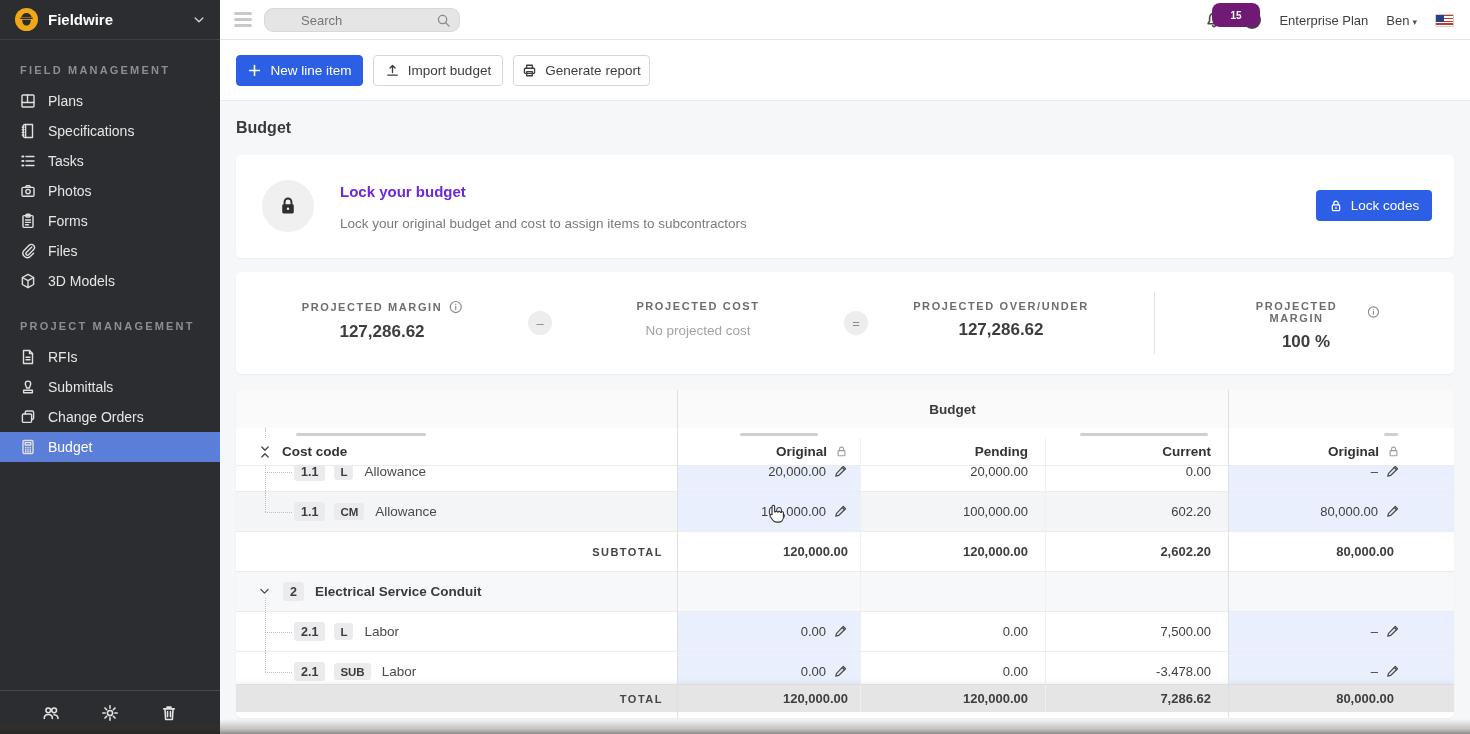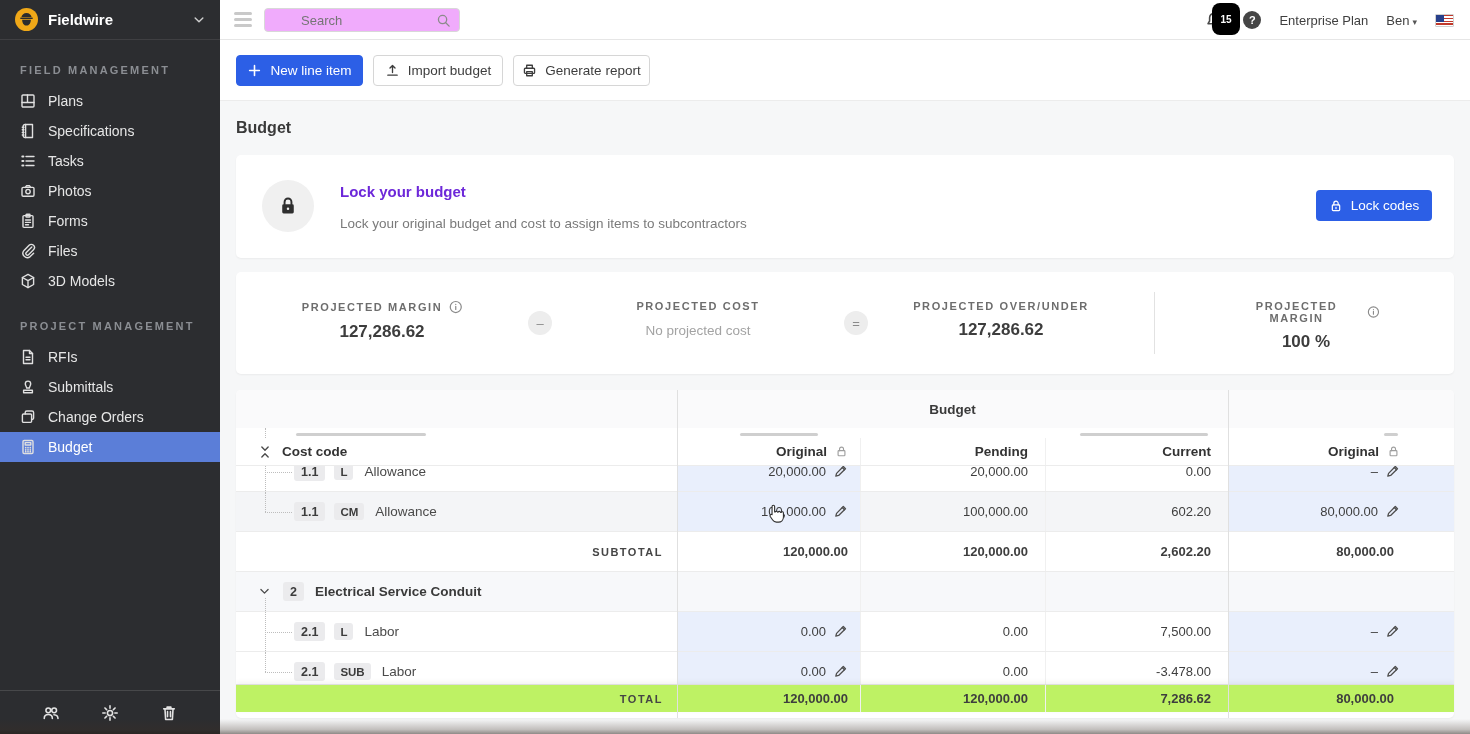--- a/index.html
+++ b/index.html
@@ -19,27 +19,27 @@
   .sb-item .sbi { width:16px; height:16px; color:#e0e0e0; }
   .sb-item span.lbl { margin-left:12px; }
   .sb-item.active { background:#5b7ed8; color:#fff; }
   .sb-foot { position:absolute; left:0; right:0; bottom:0; height:44px; border-top:1px solid rgba(255,255,255,.13); display:flex; align-items:center; justify-content:space-between; padding:0 42px 0 42px; }
   .sb-foot .sbi { width:18px; height:18px; color:#e3e3e3; cursor:pointer; }
 
   
   .topbar { position:absolute; left:220px; top:0; width:1250px; height:40px; background:#fff; border-bottom:1px solid #e6e6e6; z-index:10; }
   .hamburger { position:absolute; left:14px; top:12px; width:18px; height:15px; cursor:pointer; }
   .hamburger i { display:block; height:2.5px; background:#c9c9c9; border-radius:2px; margin-bottom:3.5px; }
-  .search-box { position:absolute; left:44px; top:8px; width:196px; height:24px; border:1px solid #d8d8d8; border-radius:4px; background:#f0abfc; }
+  .search-box { position:absolute; left:44px; top:8px; width:196px; height:24px; border:1px solid #d8d8d8; border-radius:9px; background:#e5e5e5; }
   .search-box input { border:0; outline:0; background:transparent; width:150px; height:22px; padding-left:36px; font-size:13px; color:#555; font-family:"Liberation Sans",sans-serif; }
   .search-box .sicon { position:absolute; right:8px; top:4px; width:15px; height:15px; color:#8b8b8b; }
   .tb-right { position:absolute; right:16px; top:0; height:40px; display:flex; align-items:center; gap:18px; }
   .bell-wrap { position:relative; width:20px; height:20px; color:#4a4a4a; cursor:pointer; }
   .bell-wrap .sbi { width:18px; height:18px; }
-  .badge { position:absolute; top:-7px; left:7px; min-width:20px; height:32px; background:#000000; color:#fff; border-radius:8px; font-size:10px; font-weight:bold; display:flex; align-items:center; justify-content:center; padding:0 8px; }
+  .badge { position:absolute; top:-7px; left:7px; min-width:20px; height:24px; background:#701a75; color:#fff; border-radius:8px; font-size:10px; font-weight:bold; display:flex; align-items:center; justify-content:center; padding:0 18px; }
   .help-circle { width:18px; height:18px; background:#454545; color:#fff; border-radius:50%; font-size:11px; font-weight:bold; display:flex; align-items:center; justify-content:center; cursor:pointer; }
   .plan-label { font-size:13px; color:#3f3f3f; }
   .user-menu { font-size:13px; color:#3f3f3f; cursor:pointer; }
   .user-menu .uc { font-size:9px; color:#555; margin-left:3px; }
   .flag { width:19px; height:13px; position:relative; background:repeating-linear-gradient(180deg,#c0392b 0 1.4px,#fff 1.4px 2.8px); border:0.5px solid #d0d0d0; border-radius:1px; overflow:hidden; }
   .flag::after { content:""; position:absolute; left:0; top:0; width:8px; height:7px; background:#27408b; }
 
   
   .toolbar { position:absolute; left:220px; top:40px; width:1250px; height:61px; background:#fff; border-bottom:1px solid #ececec; }
   .btn { position:absolute; top:15px; height:31px; border-radius:4px; display:flex; align-items:center; justify-content:center; font-size:13.5px; cursor:pointer; gap:8px; }
@@ -105,21 +105,21 @@
   .item.lastchild .cost-cell::before { bottom:50%; }
   .item .cost-cell::after { content:""; position:absolute; left:29px; width:27px; top:50%; border-top:1px dotted #bdbdbd; }
   .sum-label { font-size:11px; font-weight:bold; letter-spacing:1.5px; color:#454545; }
   .sum-row .cell.num { font-weight:bold; }
   .cat-chev { width:13px; height:13px; color:#4c4c4c; margin:0 12px 0 22px; cursor:pointer; }
   .cat-cell { position:relative; }
   .cat-cell::before { content:""; position:absolute; left:29px; top:26px; bottom:0; border-left:1px dotted #bdbdbd; }
   .catname { margin-left:11px; font-size:13.5px; font-weight:bold; color:#3a3a3a; }
   .r1clip { height:26px; overflow:hidden; position:relative; }
   .r1clip .row { position:absolute; left:0; right:0; top:-14px; }
-  .total-row { position:absolute; left:0; right:0; bottom:6px; height:28px; background:#bef264; border-top:1px solid #dedede; box-shadow:0 -2px 5px rgba(0,0,0,.05); z-index:5; }
+  .total-row { position:absolute; left:0; right:0; bottom:6px; height:28px; background:#e5e5e5; border-top:1px solid #dedede; box-shadow:0 -2px 5px rgba(0,0,0,.05); z-index:5; }
   .total-row .cell.num { font-weight:bold; }
   .cursor-hand { position:absolute; left:529px; top:113px; width:20px; height:22px; z-index:9; }
 
   .bottom-shade { position:absolute; left:0; right:0; bottom:0; height:15px; background:linear-gradient(to bottom, rgba(60,45,35,0) 0%, rgba(60,45,35,.28) 70%, rgba(40,30,22,.5) 100%); z-index:40; pointer-events:none; }
 </style>
 </head>
 <body>
 
 <svg width="0" height="0" style="position:absolute">
   <defs>

